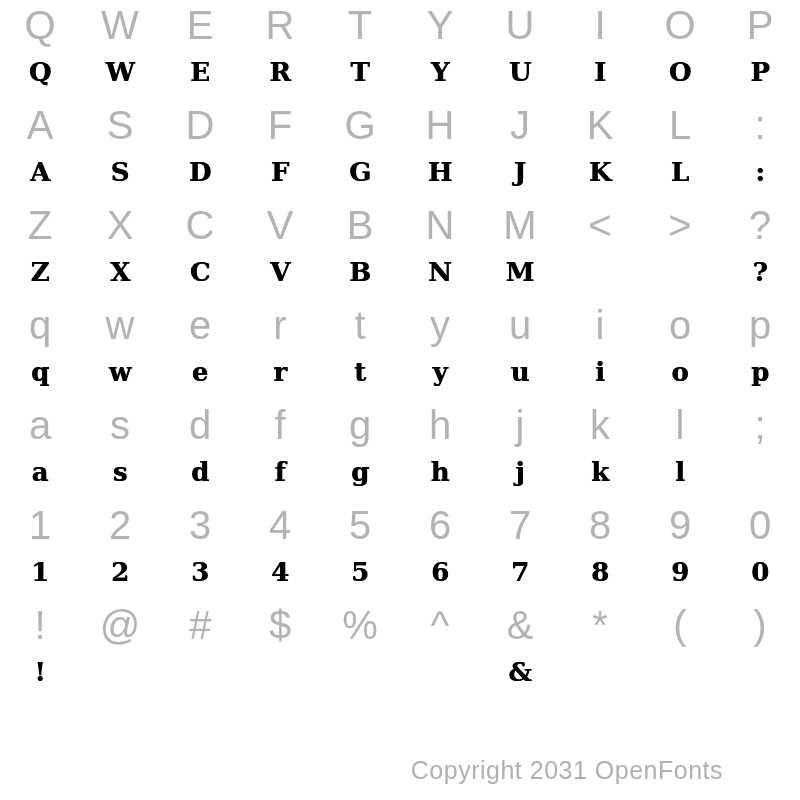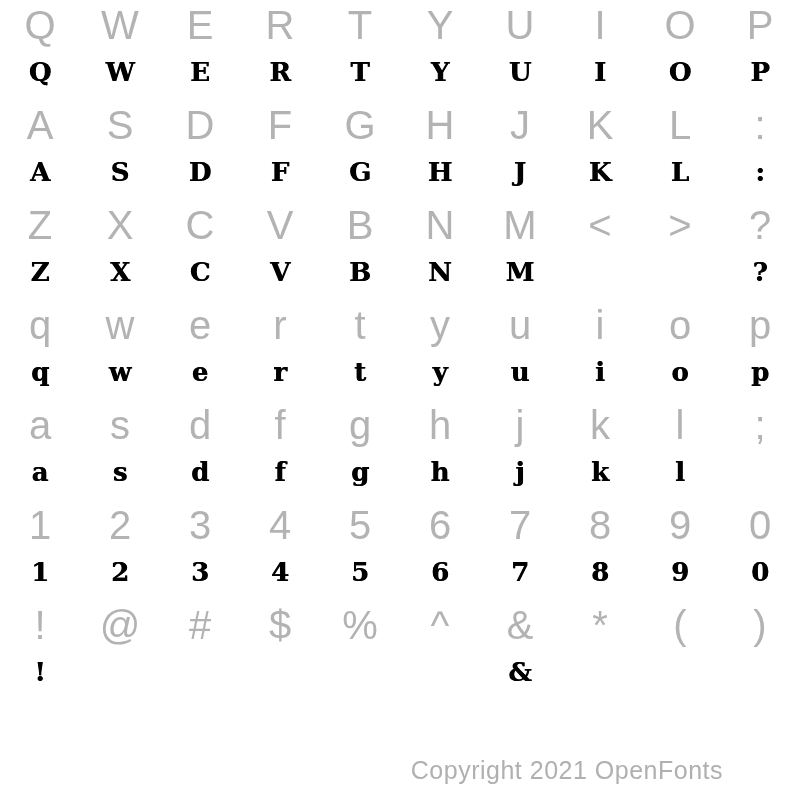--- a/index.html
+++ b/index.html
@@ -223,14 +223,14 @@
         <span class="cell"></span>
         <span class="cell"></span>
         <span class="cell"></span>
         <span class="cell"></span>
         <span class="cell">&amp;</span>
         <span class="cell"></span>
         <span class="cell"></span>
         <span class="cell"></span>
       </div>
     </div>
-  <div class="footer">Copyright 2021 OpenFonts</div>
+  <div class="footer">Copyright 2031 OpenFonts</div>
 </div>
 
 </body></html>

